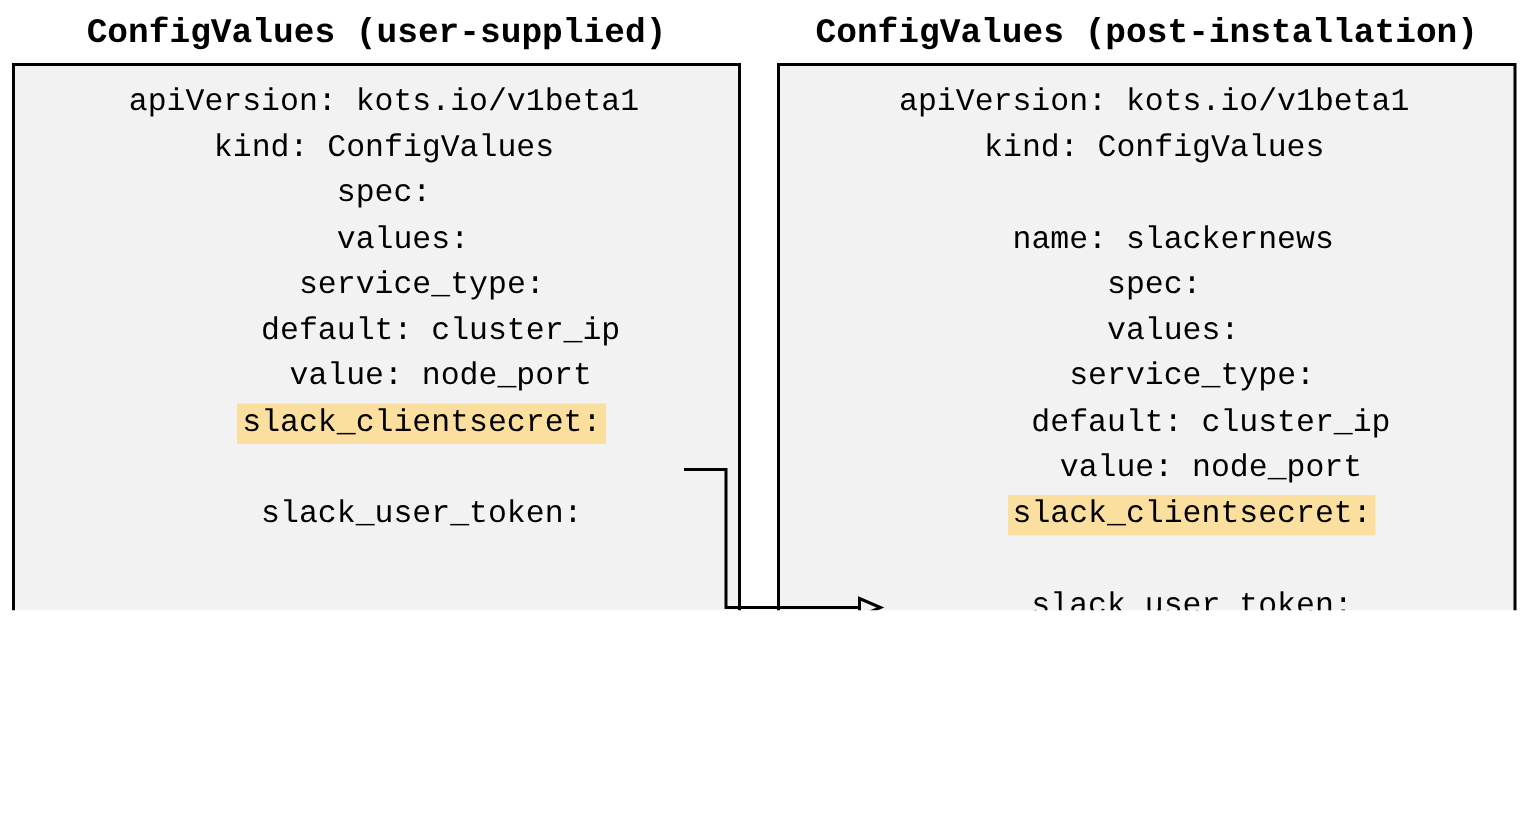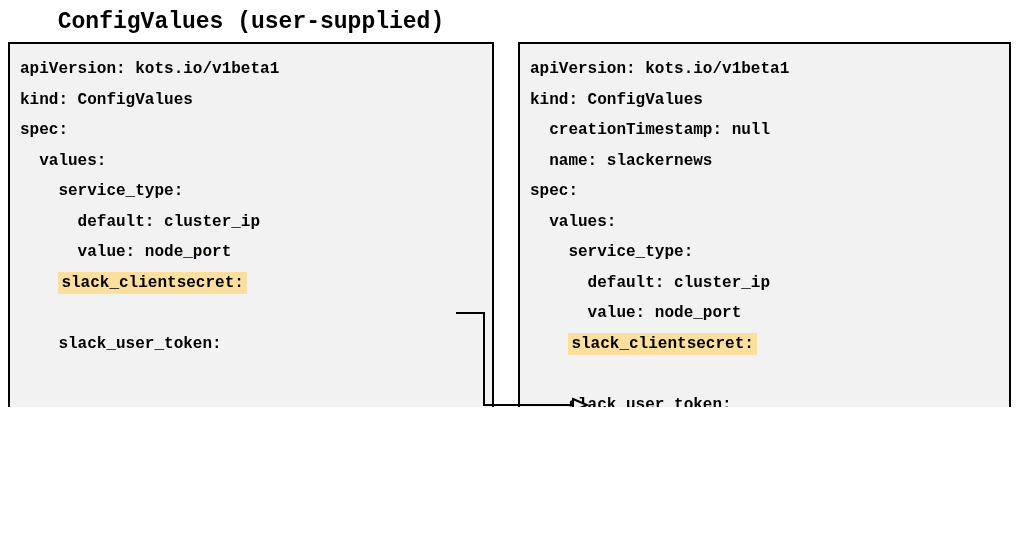--- a/index.html
+++ b/index.html
@@ -30,63 +30,65 @@
     height: 503px;
     background: var(--panel-bg, #f2f2f2);
     border: 2px solid var(--border, #000000);
     box-sizing: border-box;
     padding: 10px 0 0 10px;
   }
   .panel-left  { left: 8px;   width: 486px; }
   .panel-right { left: 518px; width: 493px; }
   .line {
     white-space: pre;
-    font-size: 16px;
+    font-size: 21px;
     height: 30.5px;
     line-height: 30.5px;
-    font-weight: bold;
+    font-weight: normal;
     color: var(--text, #000000);
+    text-align: center;
   }
   .hl {
     background: var(--hl, #fbdf9e);
     padding: 2px 3px;
   }
   .arrow-svg {
     position: absolute;
     left: 0; top: 0;
     width: 1019px; height: 559px;
     pointer-events: none;
   }
 </style>
 </head>
 <body>
 
 <div class="canvas">
 
   <div class="panel-title title-left">ConfigValues (user-supplied)</div>
 
+  <div class="panel-title title-right">ConfigValues (post-installation)</div>
 
   <div class="panel panel-left">
     <div class="line"><span></span><span class="txt">apiVersion: kots.io/v1beta1</span></div>
     <div class="line"><span></span><span class="txt">kind: ConfigValues</span></div>
     <div class="line"><span></span><span class="txt">spec:</span></div>
     <div class="line"><span>  </span><span class="txt">values:</span></div>
     <div class="line"><span>    </span><span class="txt">service_type:</span></div>
     <div class="line"><span>      </span><span class="txt">default: cluster_ip</span></div>
     <div class="line"><span>      </span><span class="txt">value: node_port</span></div>
     <div class="line"><span>    </span><span class="txt hl">slack_clientsecret:</span></div>
     <div class="line"><span>      </span></div>
     <div class="line"><span>    </span><span class="txt">slack_user_token:</span></div>
     <div class="line"><span>      </span></div>
   </div>
 
   <div class="panel panel-right">
     <div class="line"><span></span><span class="txt">apiVersion: kots.io/v1beta1</span></div>
     <div class="line"><span></span><span class="txt">kind: ConfigValues</span></div>
-    <div class="line"><span>  </span><span class="txt">creationTimestamp: null</span></div>
+    <div class="line"><span>  </span></div>
     <div class="line"><span>  </span><span class="txt">name: slackernews</span></div>
     <div class="line"><span></span><span class="txt">spec:</span></div>
     <div class="line"><span>  </span><span class="txt">values:</span></div>
     <div class="line"><span>    </span><span class="txt">service_type:</span></div>
     <div class="line"><span>      </span><span class="txt">default: cluster_ip</span></div>
     <div class="line"><span>      </span><span class="txt">value: node_port</span></div>
     <div class="line"><span>    </span><span class="txt hl">slack_clientsecret:</span></div>
     <div class="line"><span>      </span></div>
     <div class="line"><span>    </span><span class="txt">slack_user_token:</span></div>
     <div class="line"><span>      </span></div>

